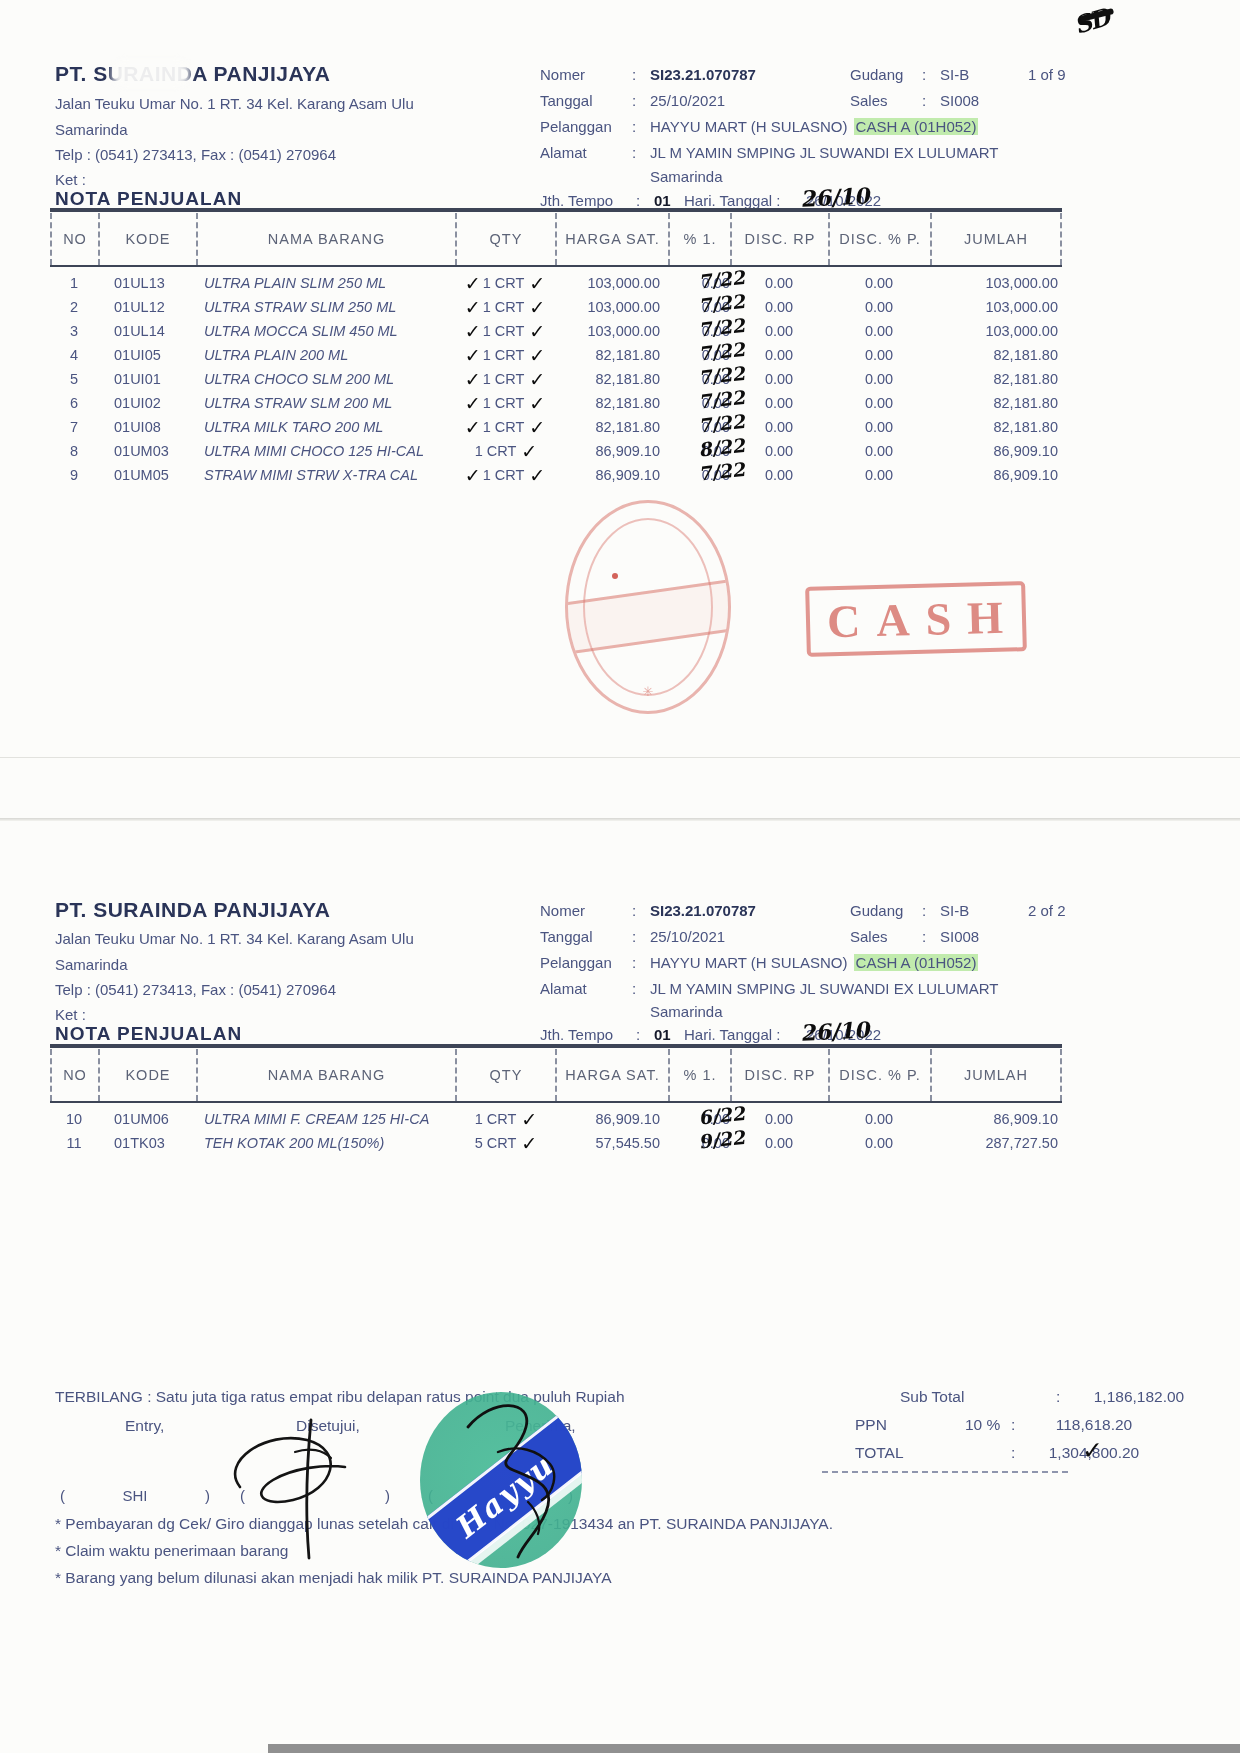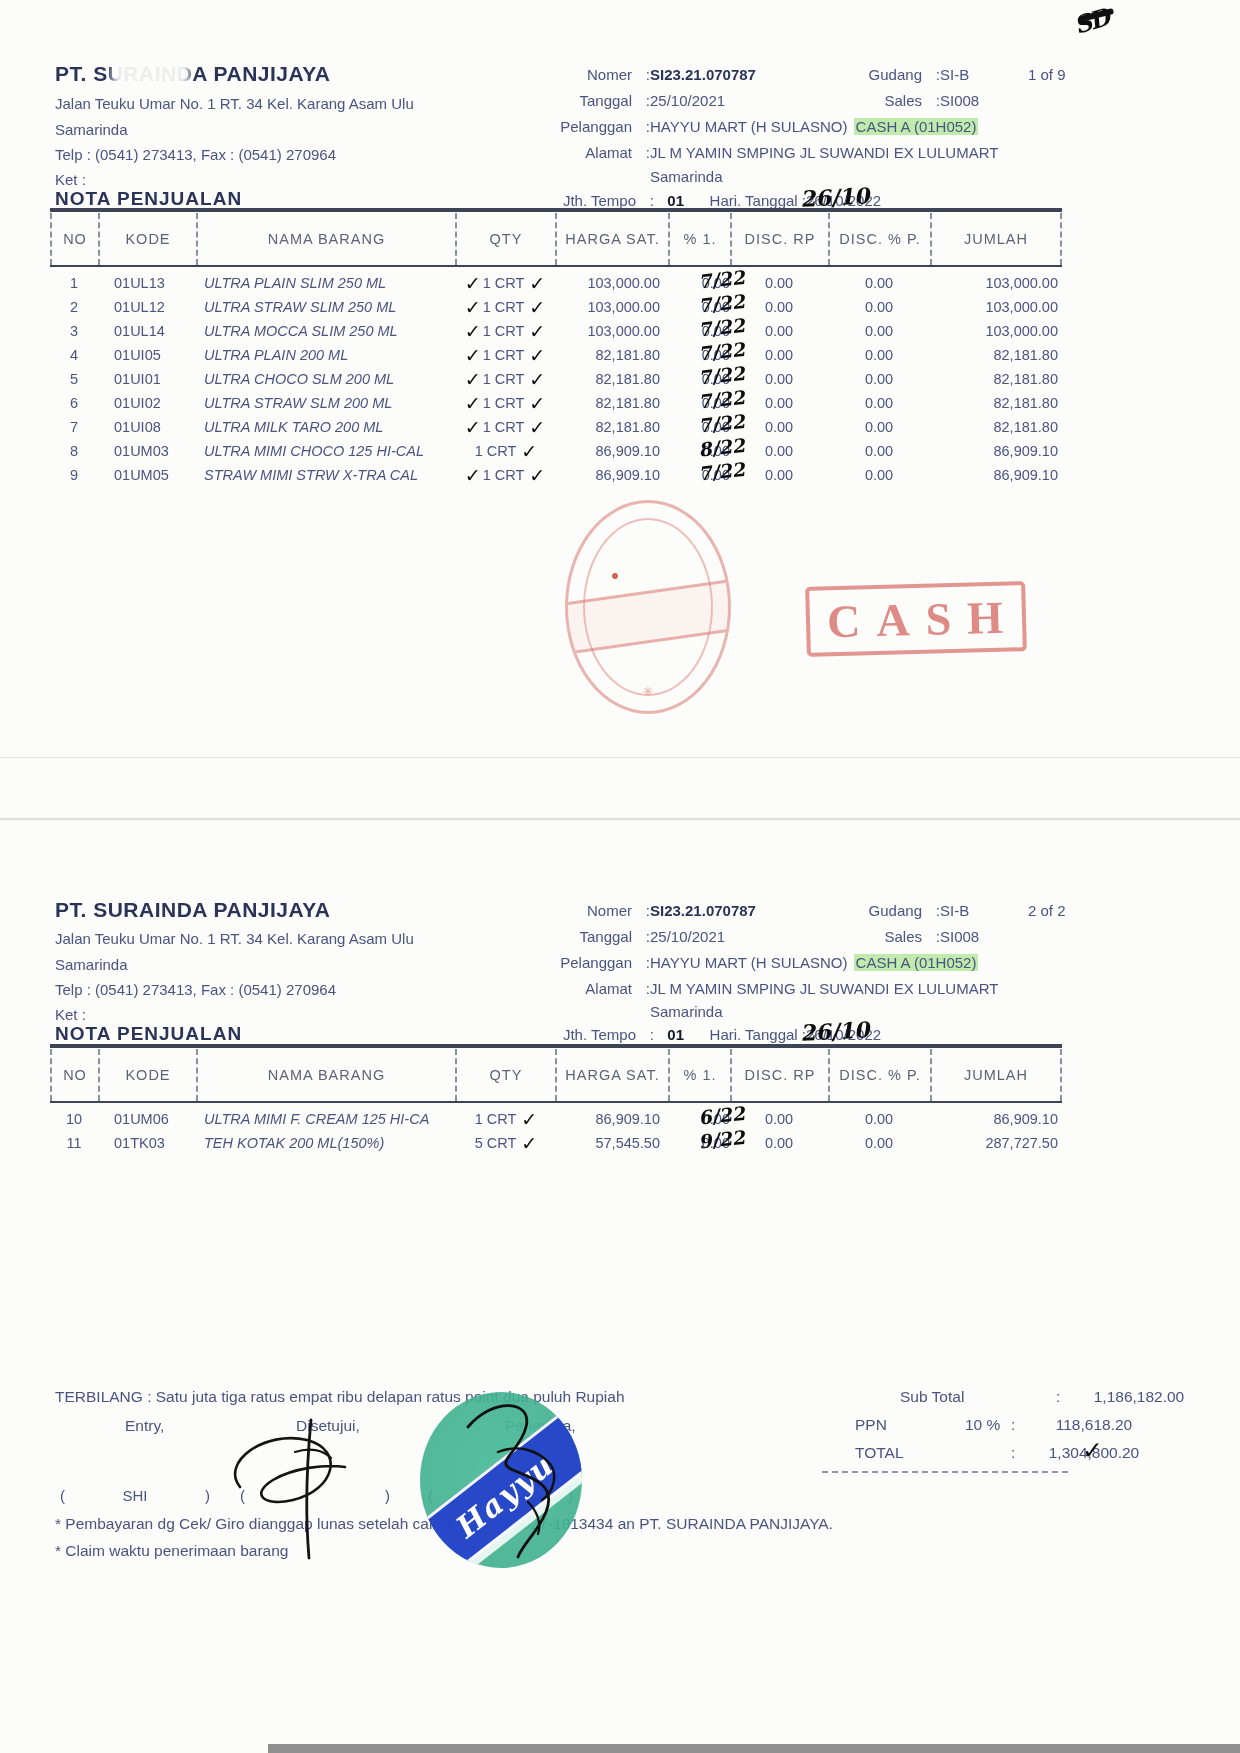--- a/index.html
+++ b/index.html
@@ -3,21 +3,21 @@
 <meta charset="utf-8">
 <style>
   html,body{margin:0;padding:0;background:#e9e9e6;}
   .sheet{position:relative;width:1240px;height:1753px;background:#fcfcfa;
          font-family:"Liberation Sans",sans-serif;overflow:hidden;}
   .p{position:absolute;}
   .print{color:#4a5480;}
   .pbold{color:#2a3458;font-weight:bold;}
   .hw{font-family:"DejaVu Serif",serif;font-style:italic;font-weight:bold;color:#0d0d0d;}
   .hl{background:rgba(143,221,110,0.55);padding:0 2px;}
-  .hline{display:flex;font-size:15px;text-align:right;}
+  .hline{display:flex;font-size:15px;}
   .lbl{width:92px;}
   .colon{width:18px;}
   .minilbl{width:72px;}
   .rule{height:3.5px;background:#3d4456;}
   .company{font-size:21px;letter-spacing:0.5px;}
   .notatitle{font-size:19px;letter-spacing:1px;}
   .smudge{background:rgba(252,252,250,0.93);filter:blur(3px);border-radius:10px;}
 
   .tablewrap{position:absolute;width:1012px;}
   .thead{display:flex;height:54px;border-bottom:2px solid #3d4456;box-sizing:border-box;}
@@ -195,21 +195,21 @@
             <span class="hwfrac hw">7/22</span>
             <span>0.00</span>
           </span>
           <span class="c c-discpct">0.00</span>
           <span class="c c-jumlah">103,000.00</span>
         </div>
 
         <div class="trow">
           <span class="c c-no">3</span>
           <span class="c c-kode">01UL14</span>
-          <span class="c c-nama">ULTRA MOCCA SLIM 250 ML</span>
+          <span class="c c-nama">ULTRA MOCCA SLIM 450 ML</span>
           <span class="c c-qty">
             <span class="chk">✓</span>
             <span>1 CRT</span>
             <span class="chk chk2">✓</span>
           </span>
           <span class="c c-harga">103,000.00</span>
           <span class="c c-pct">0.00</span>
           <span class="c c-discrp">
             <span class="hwfrac hw">7/22</span>
             <span>0.00</span>
@@ -492,20 +492,21 @@
     <span>(</span>
     <span>)</span>
   </div>
   <div class="p brgrp" style="left:428px;top:1487px;width:145px;">
     <span>(</span>
     <span>)</span>
   </div>
 
   <div class="p note" style="left:55px;top:1515px;">* Pembayaran dg Cek/ Giro dianggap lunas setelah cair di BCA No. 027-1913434 an PT. SURAINDA PANJIJAYA.</div>
   <div class="p note" style="left:55px;top:1542px;">* Claim waktu penerimaan barang</div>
+  <div class="p note" style="left:55px;top:1569px;">* Barang yang belum dilunasi akan menjadi hak milik PT. SURAINDA PANJIJAYA</div>
 
   <div class="p hayyu" style="left:420px;top:1392px;">
     <div class="band">
       <span>Hayyu</span>
     </div>
     <div class="stripe"></div>
   </div>
 
   <svg class="p" style="left:215px;top:1412px;" width="170" height="150" viewBox="0 0 170 150">
     <path d="M25,75 C 5,50 50,18 92,28 C 130,38 120,78 78,88 C 48,95 35,82 58,68 C 78,56 110,52 130,55" fill="none" stroke="#141414" stroke-width="2.6" stroke-linecap="round"></path>

